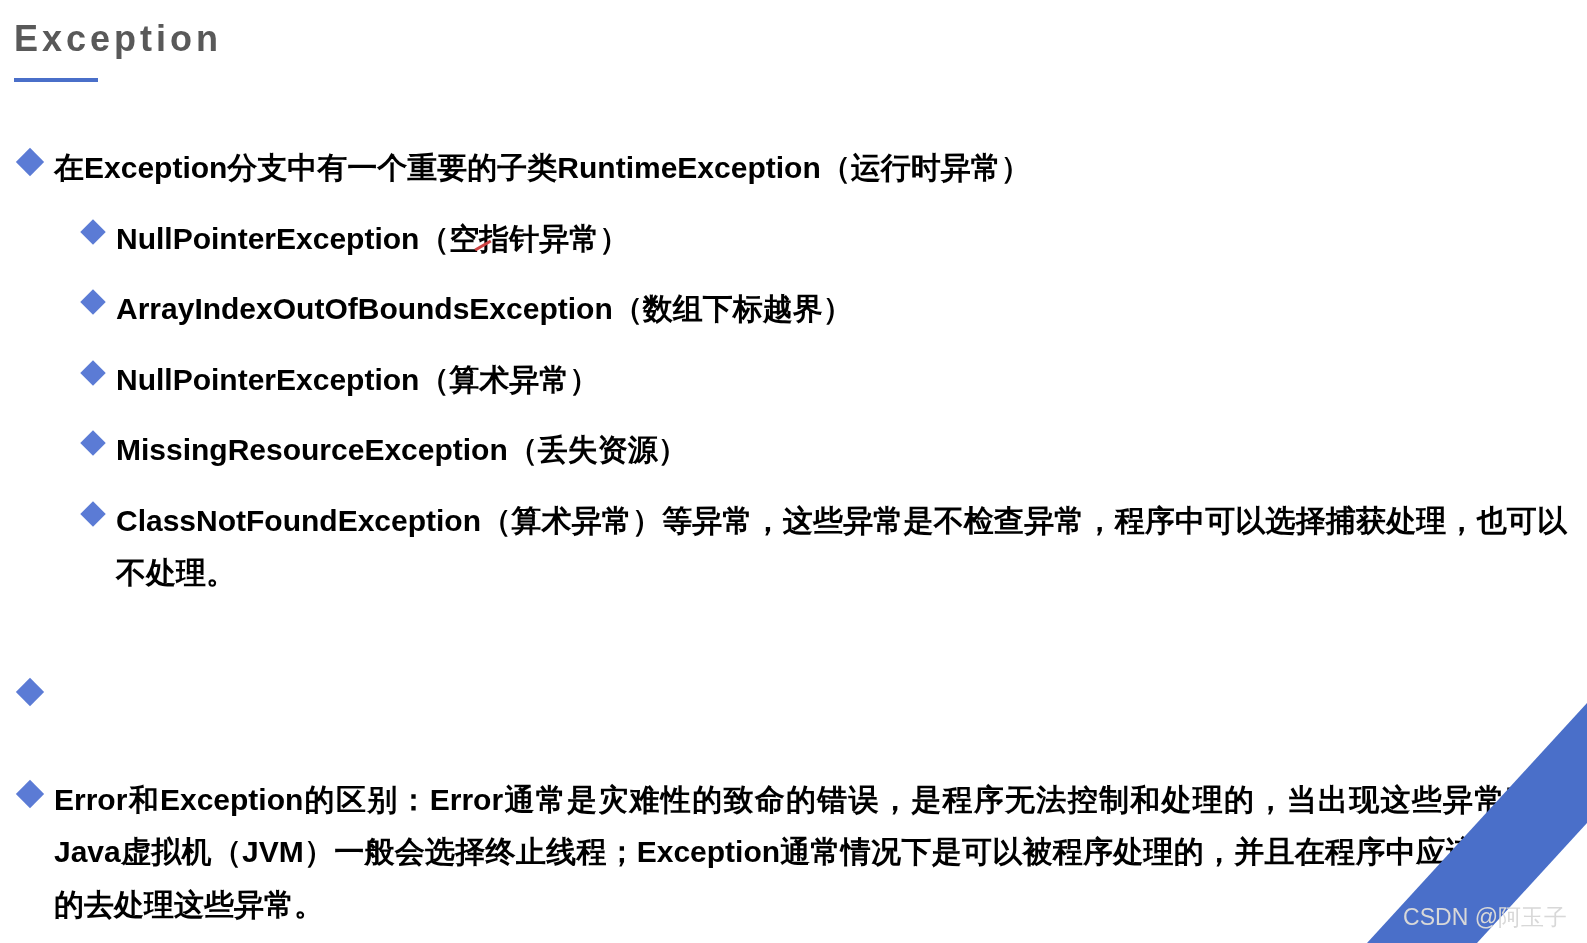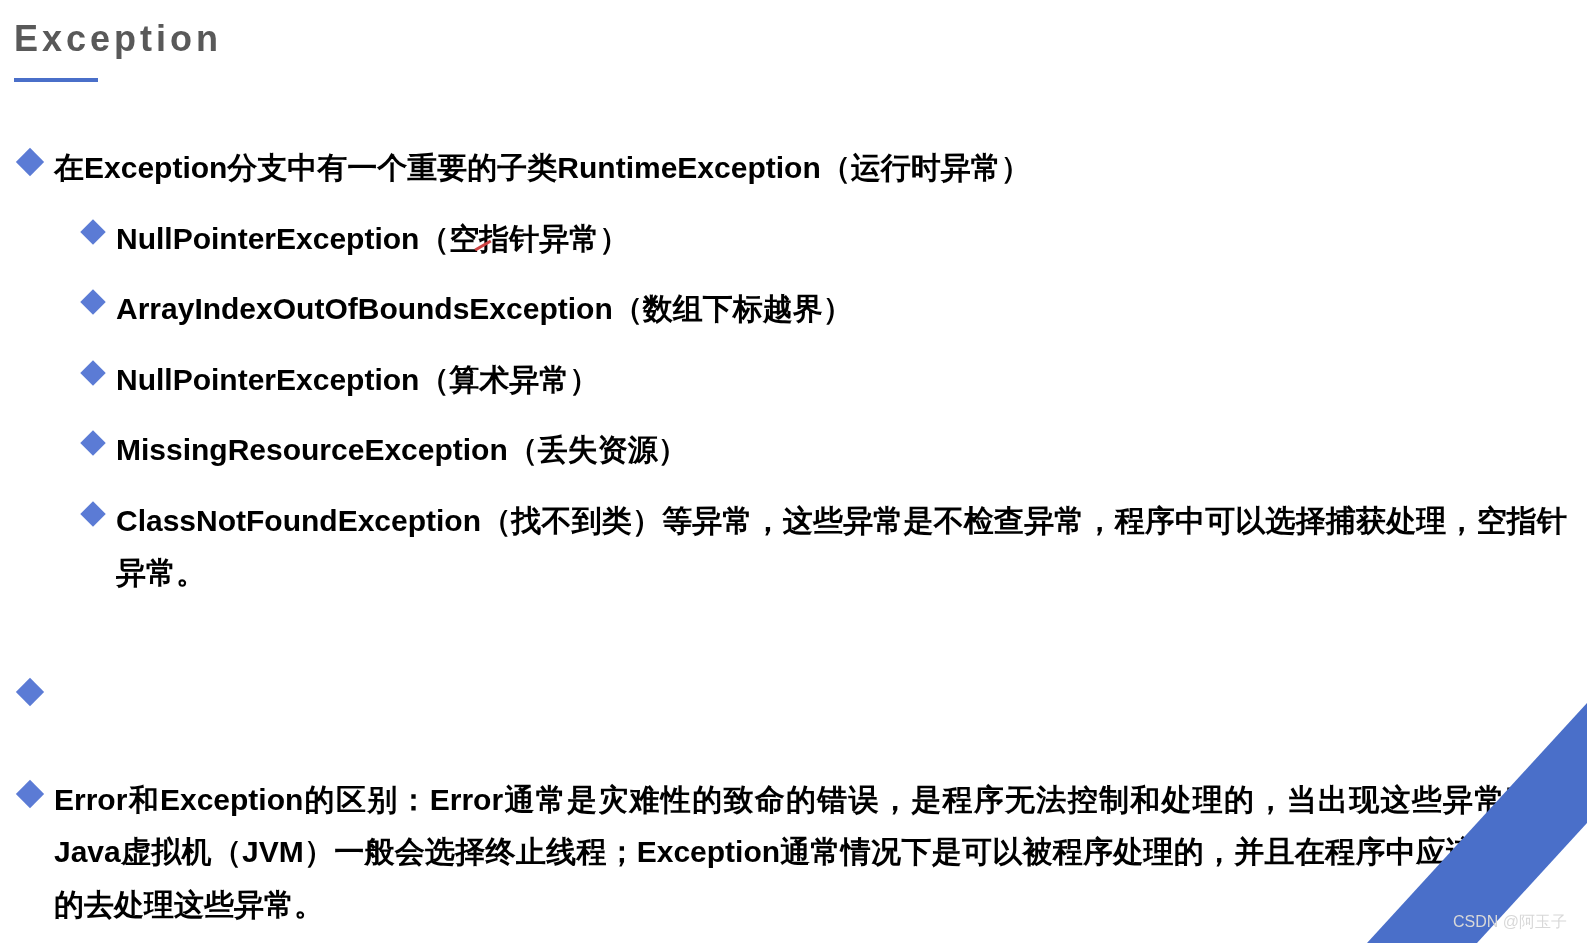--- a/index.html
+++ b/index.html
@@ -70,21 +70,21 @@
       text-align: justify;
     }
     .spacer {
       height: 54px;
     }
     .watermark {
       position: absolute;
       bottom: 10px;
       right: 20px;
       color: #d8d8d8;
-      font-size: 16px;
+      font-size: 23px;
       font-family: Arial, "Microsoft YaHei", sans-serif;
       z-index: 2;
     }
     .corner {
       position: absolute;
       bottom: 0;
       right: 0;
       width: 0;
       height: 0;
       border-style: solid;
@@ -142,21 +142,21 @@
     <span class="text">NullPointerException（算术异常）</span>
   </div>
 
   <div class="item-l2">
     <span class="bullet-sm"></span>
     <span class="text">MissingResourceException（丢失资源）</span>
   </div>
 
   <div class="item-l2">
     <span class="bullet-sm"></span>
-    <span class="text">ClassNotFoundException（找不到类）等异常，这些异常是不检查异常，程序中可以选择捕获处理，空指针异常。</span>
+    <span class="text">ClassNotFoundException（算术异常）等异常，这些异常是不检查异常，程序中可以选择捕获处理，也可以不处理。</span>
   </div>
 
   <div class="spacer"></div>
 
   <div class="item-l1">
     <span class="bullet"></span>
   </div>
 
   <div class="spacer"></div>
 

